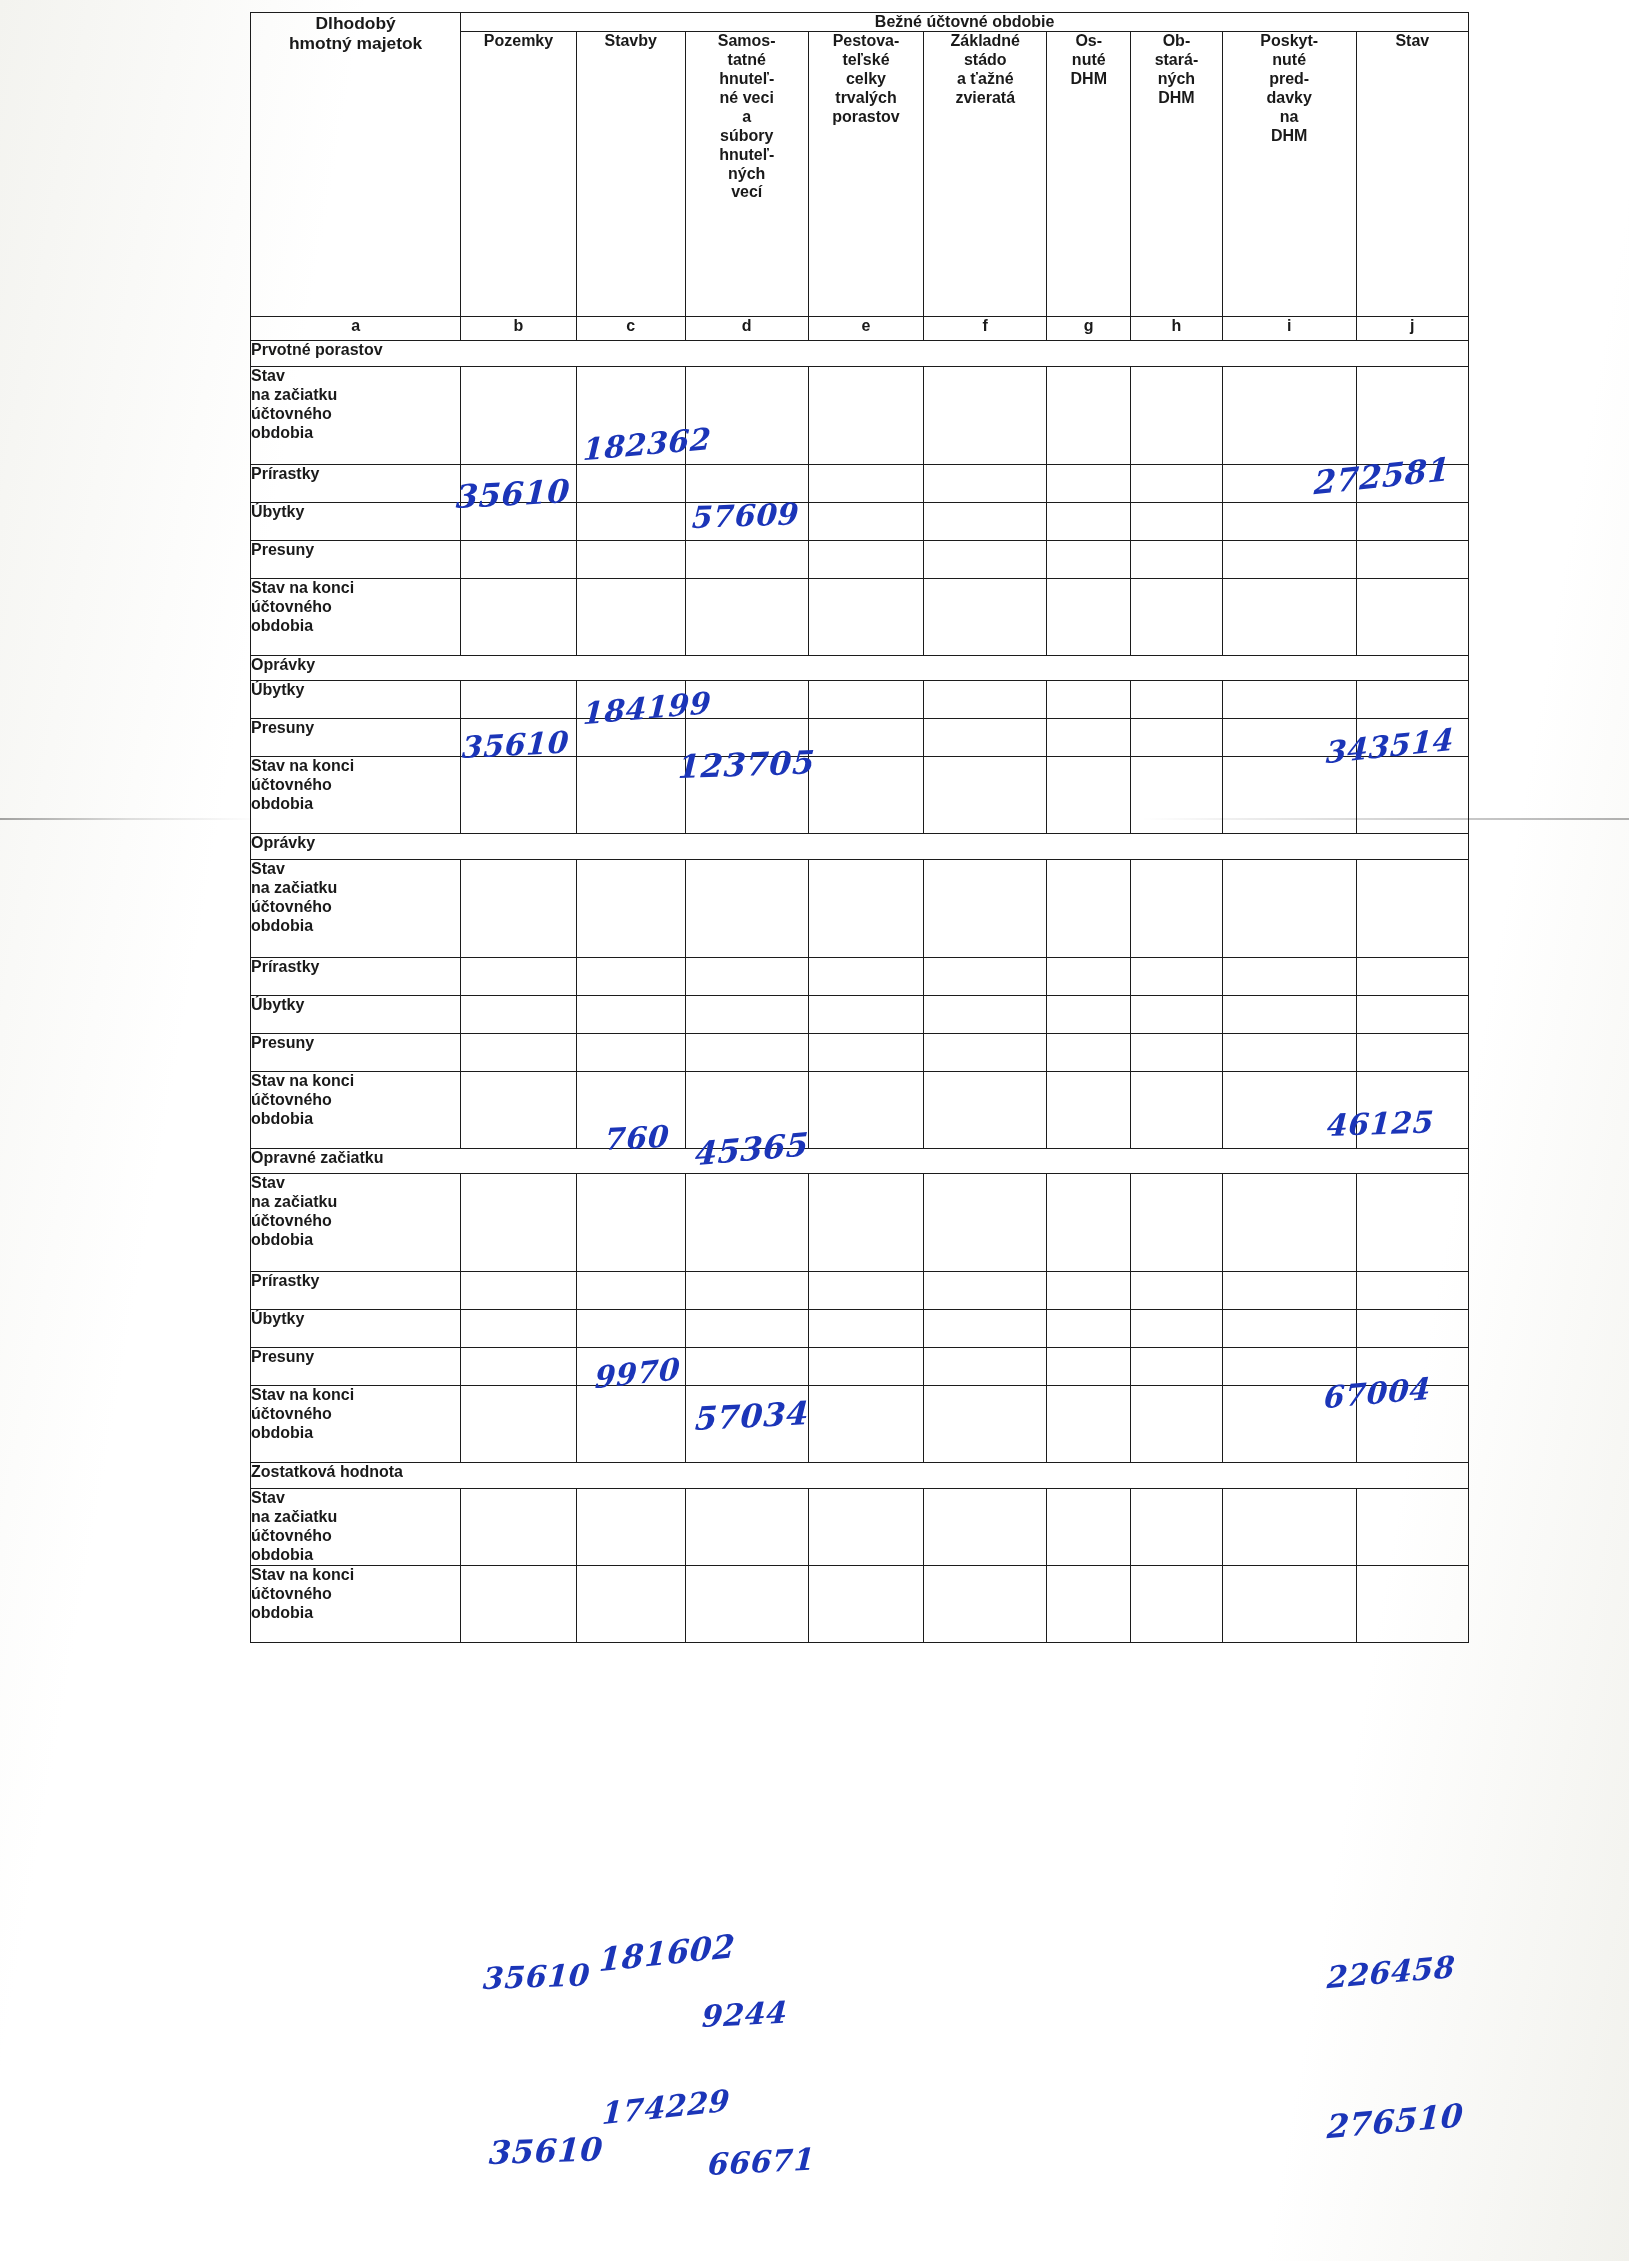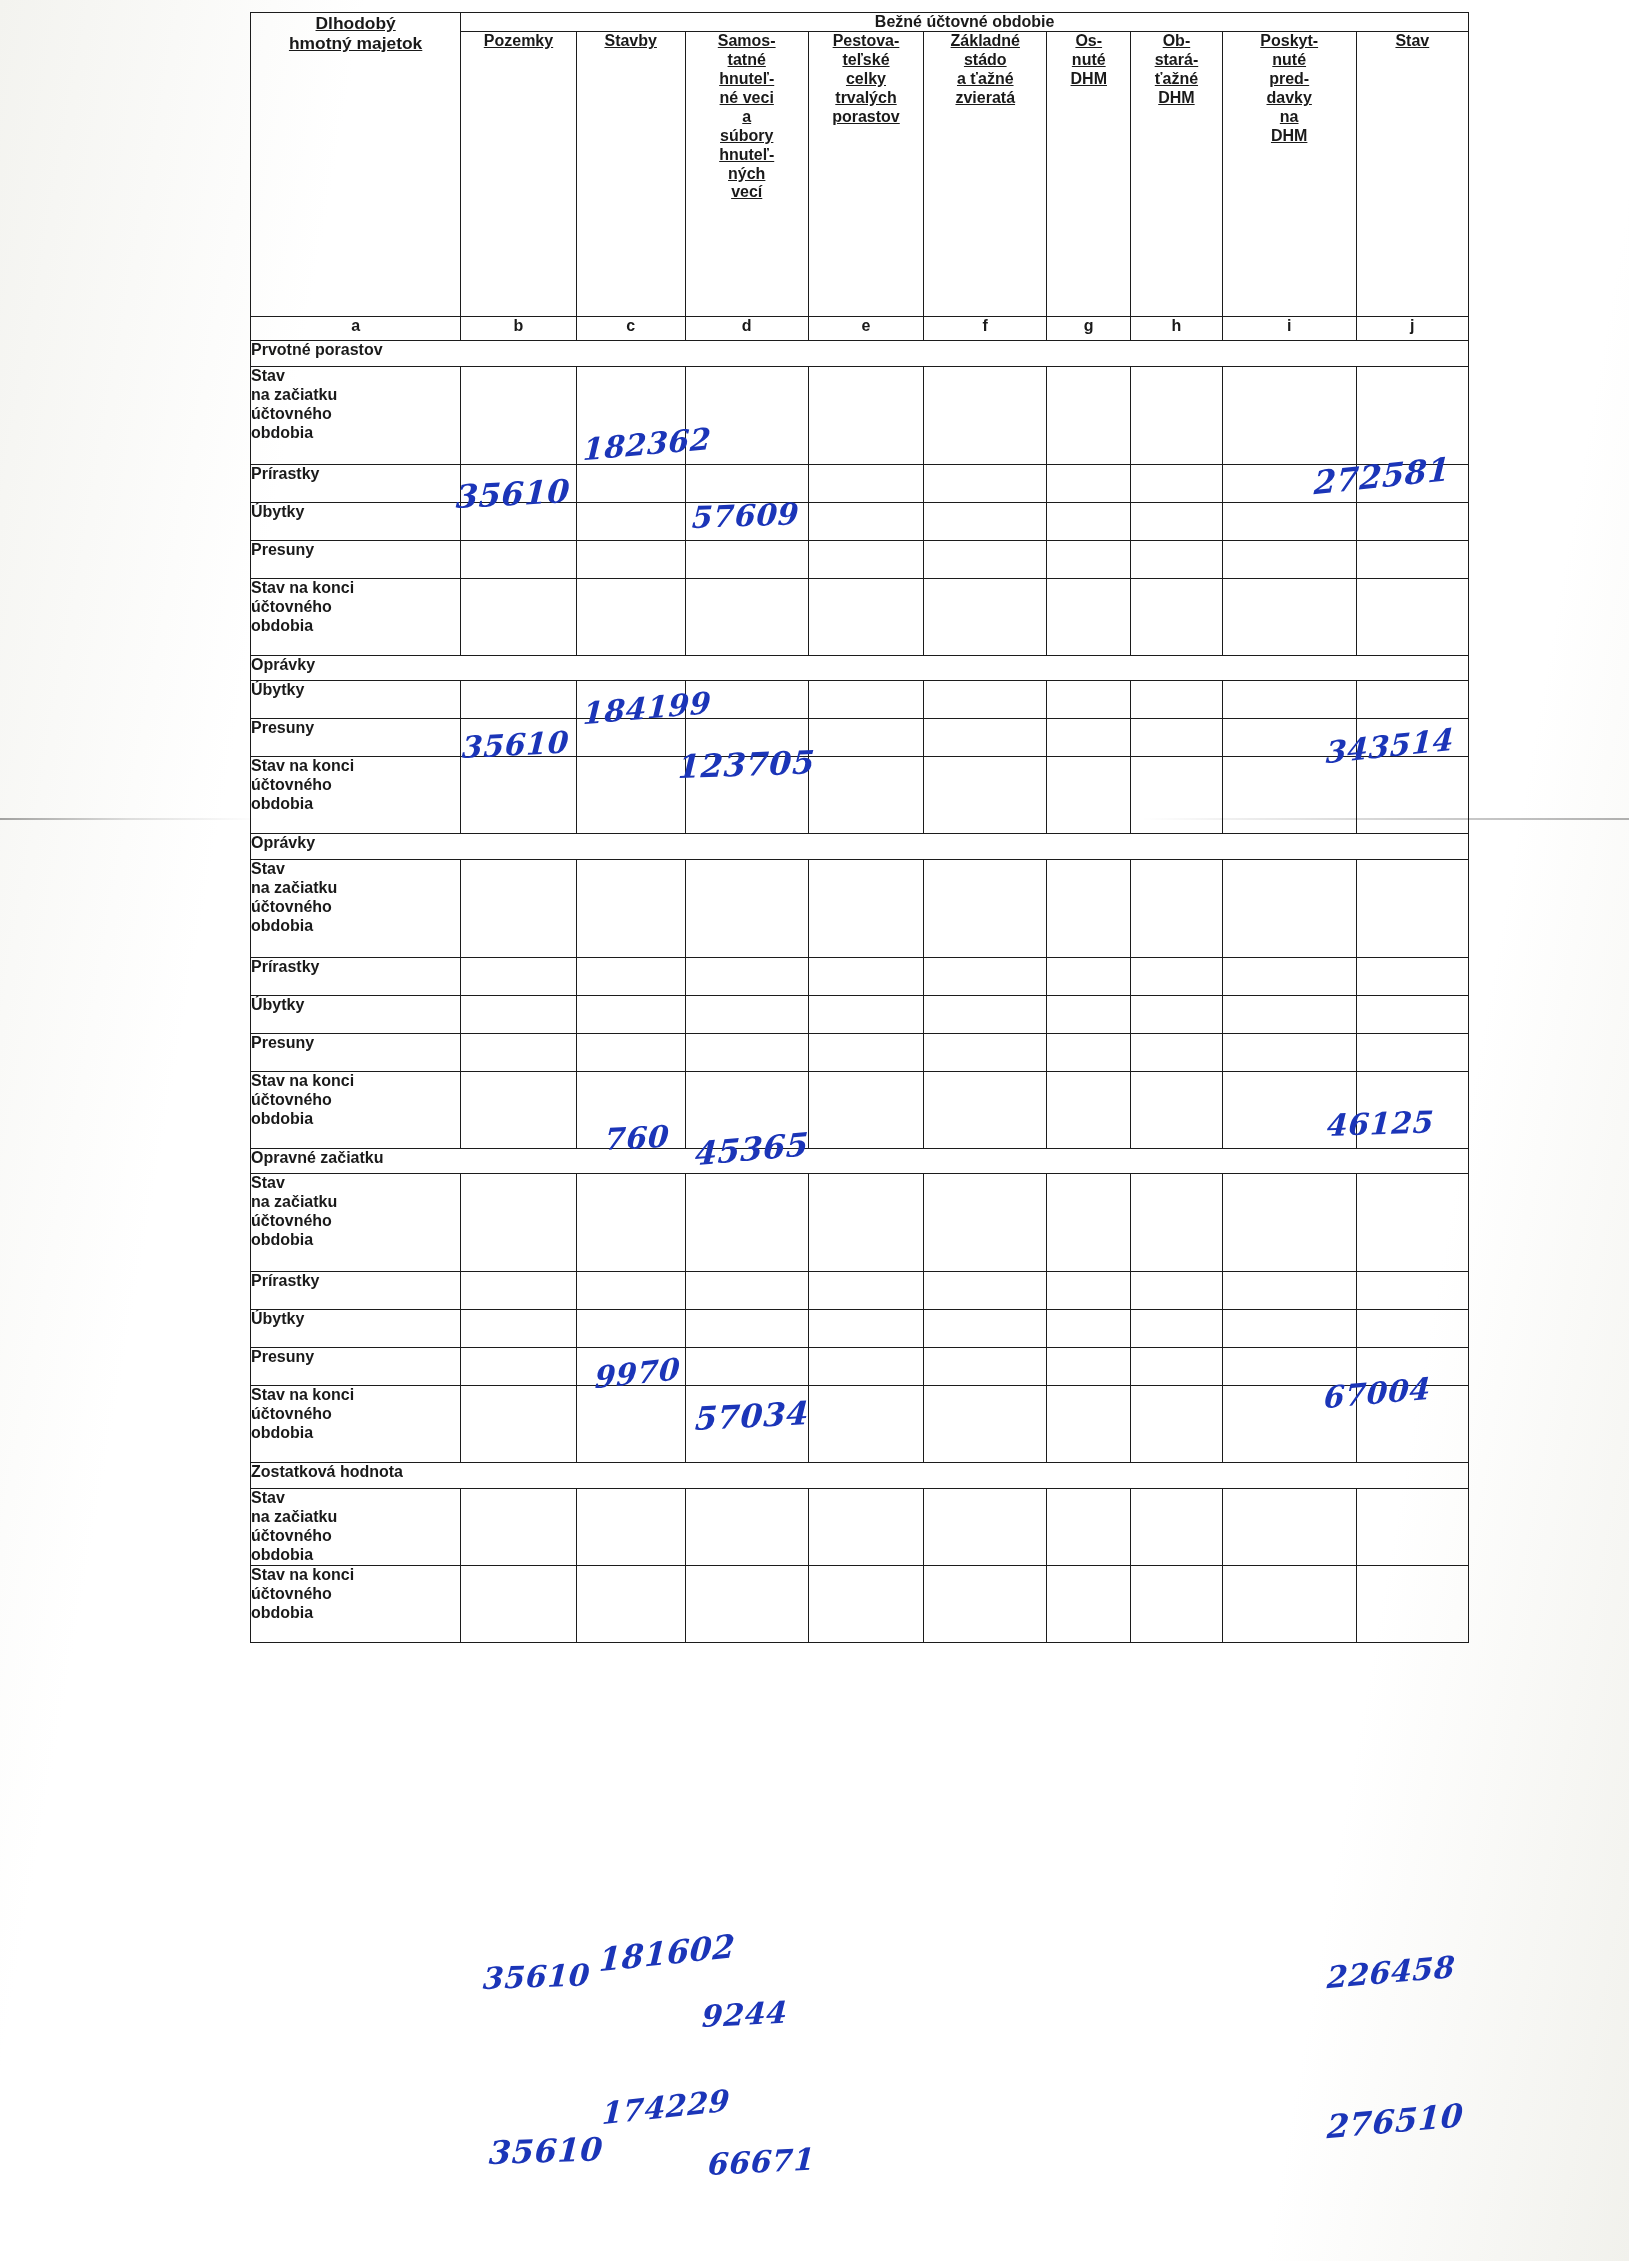--- a/index.html
+++ b/index.html
@@ -52,21 +52,20 @@
     padding:5.2px 0 5.2px 0;
     vertical-align:middle;
   }
   .colhead{
     text-align:center;
     vertical-align:middle;
     font-size:16px;
     font-weight:bold;
     padding:3.9px 1.9px;
     height:284px;
-    text-decoration:underline;
   }
   .colhead.rowlabelhead{
     font-size:17.4px;
   }
   .letter-row td{
     text-align:center;
     font-size:17px;
     font-weight:bold;
     height:23px;
     vertical-align:bottom;
@@ -151,21 +150,21 @@
 porastov</td>
           <td class="colhead" style="white-space: pre-line;">Základné
 stádo
 a ťažné
 zvieratá</td>
           <td class="colhead" style="white-space: pre-line;">Os-
 nuté
 DHM</td>
           <td class="colhead" style="white-space: pre-line;">Ob-
 stará-
-ťažné
+ných
 DHM</td>
           <td class="colhead" style="white-space: pre-line;">Poskyt-
 nuté
 pred-
 davky
 na
 DHM</td>
           <td class="colhead" style="white-space: pre-line;">Stav</td>
         </tr>
         <tr class="letter-row">

